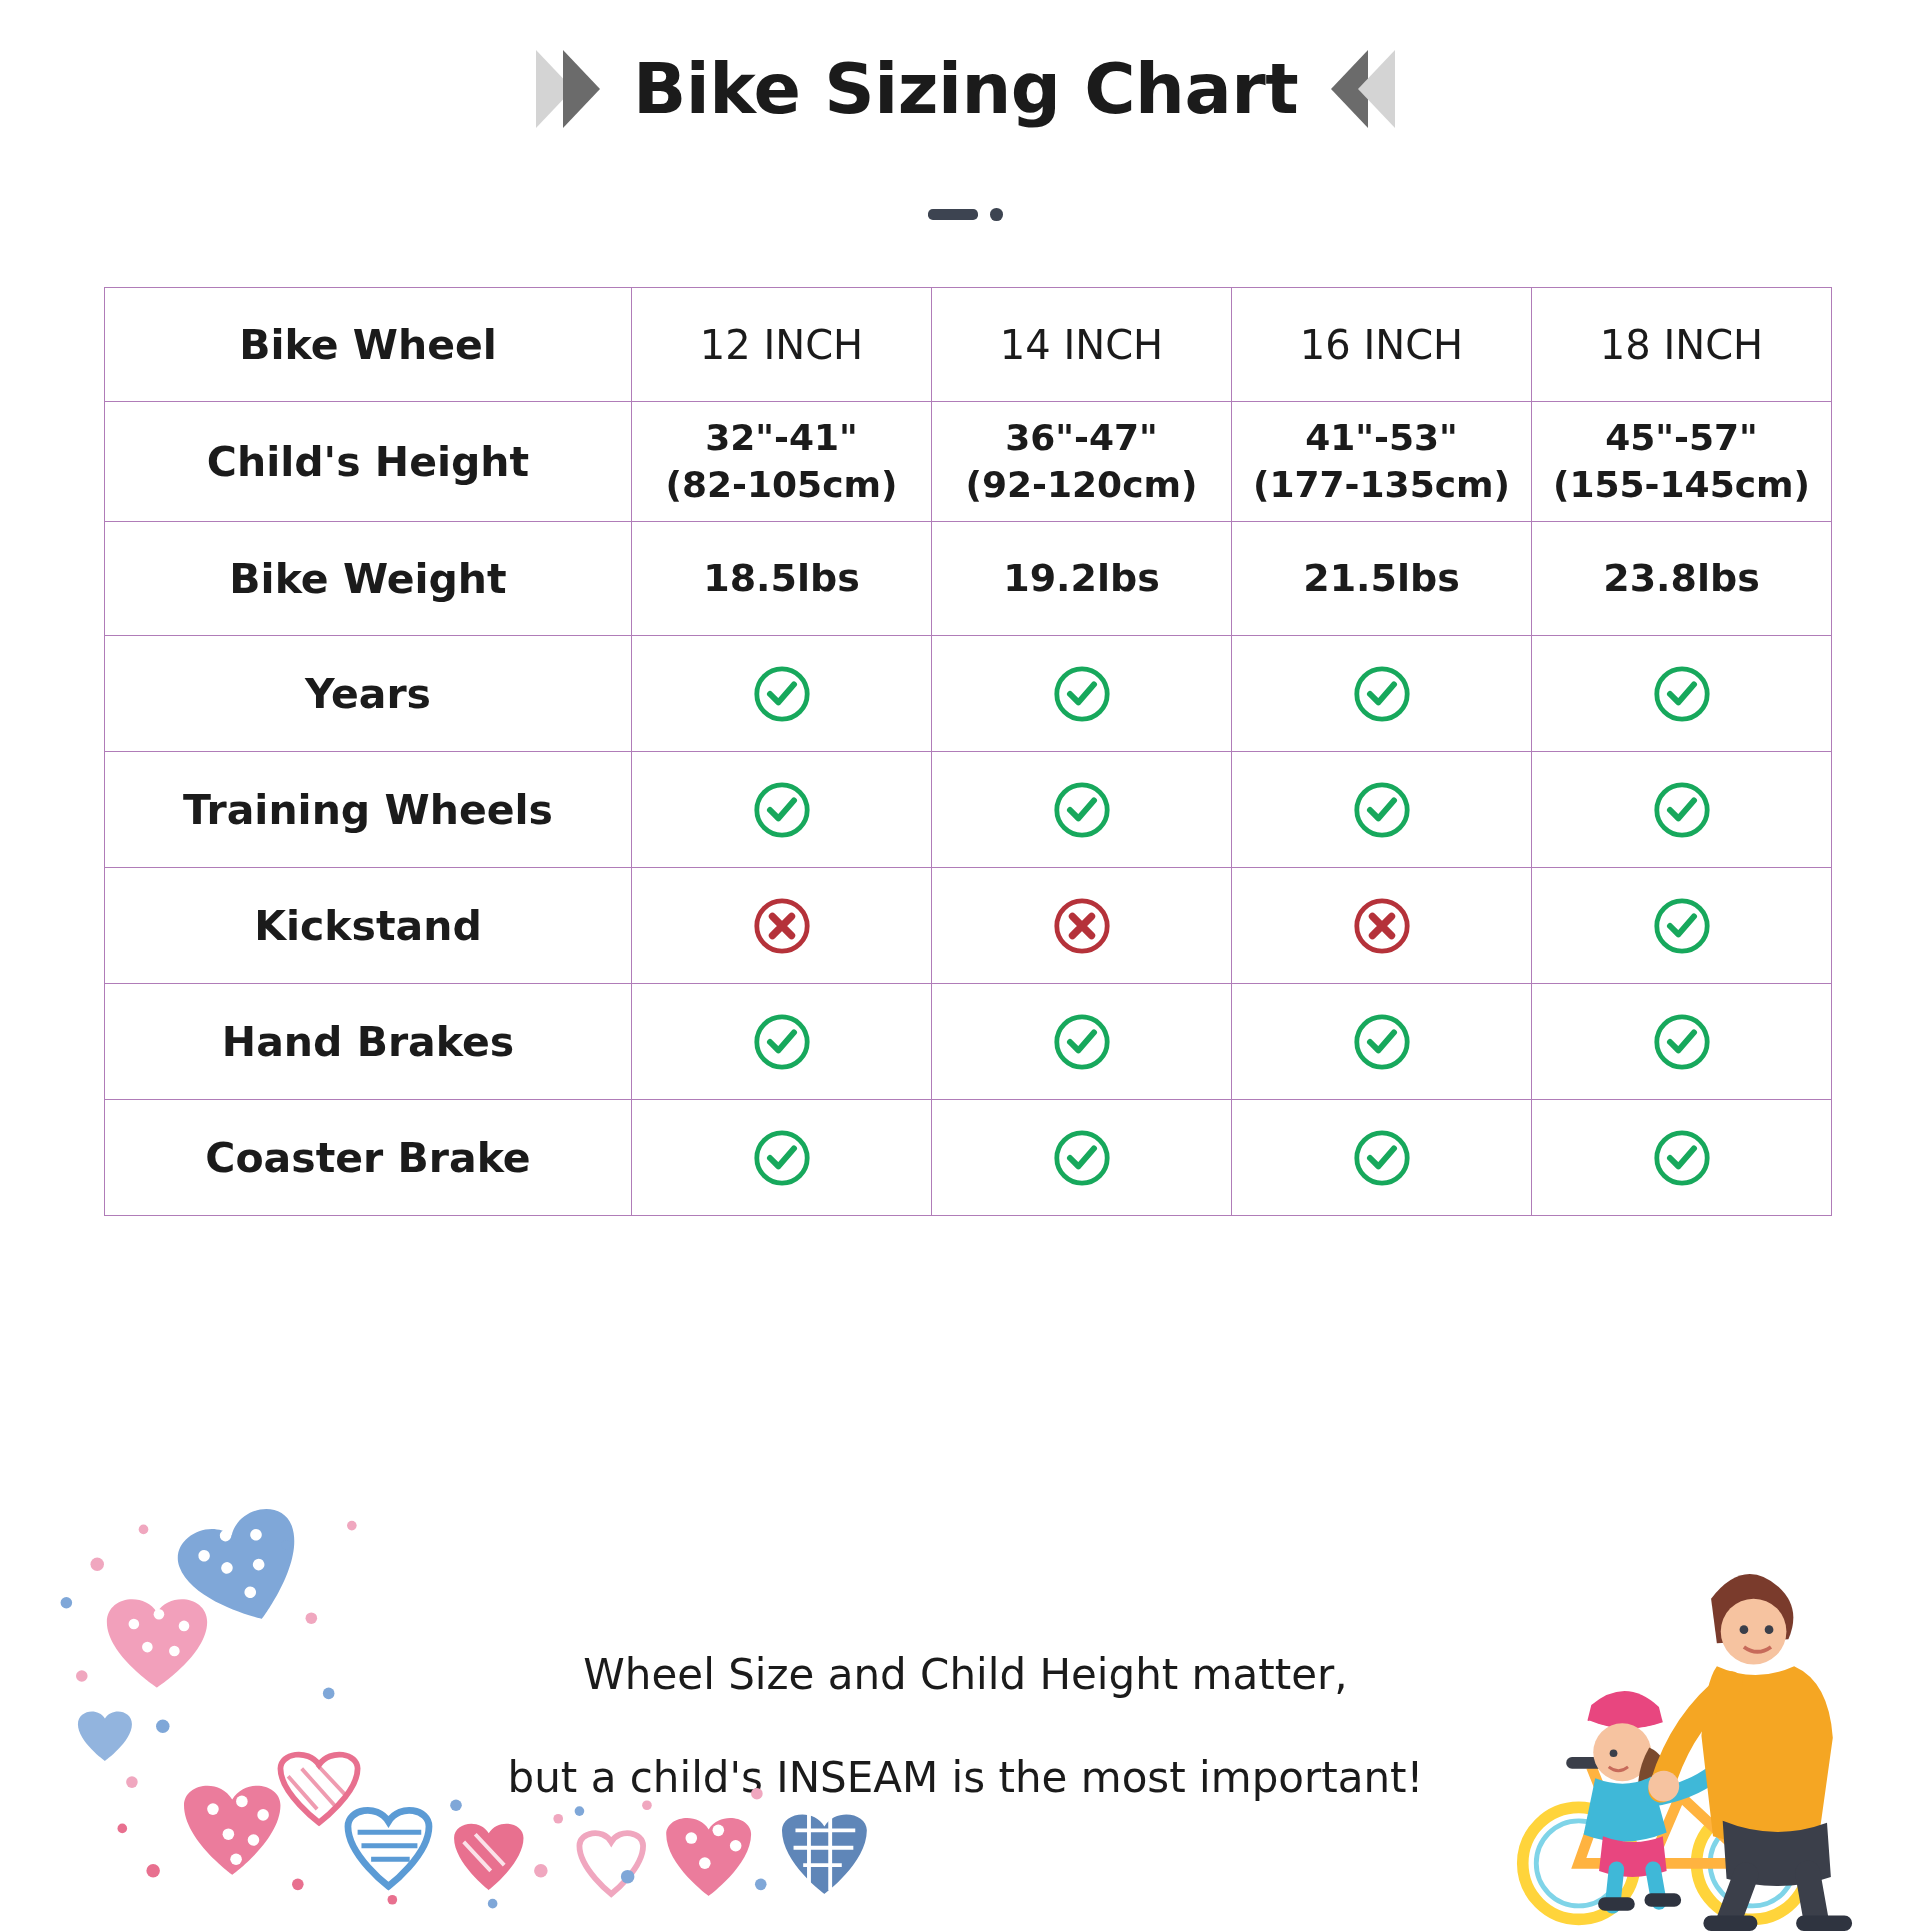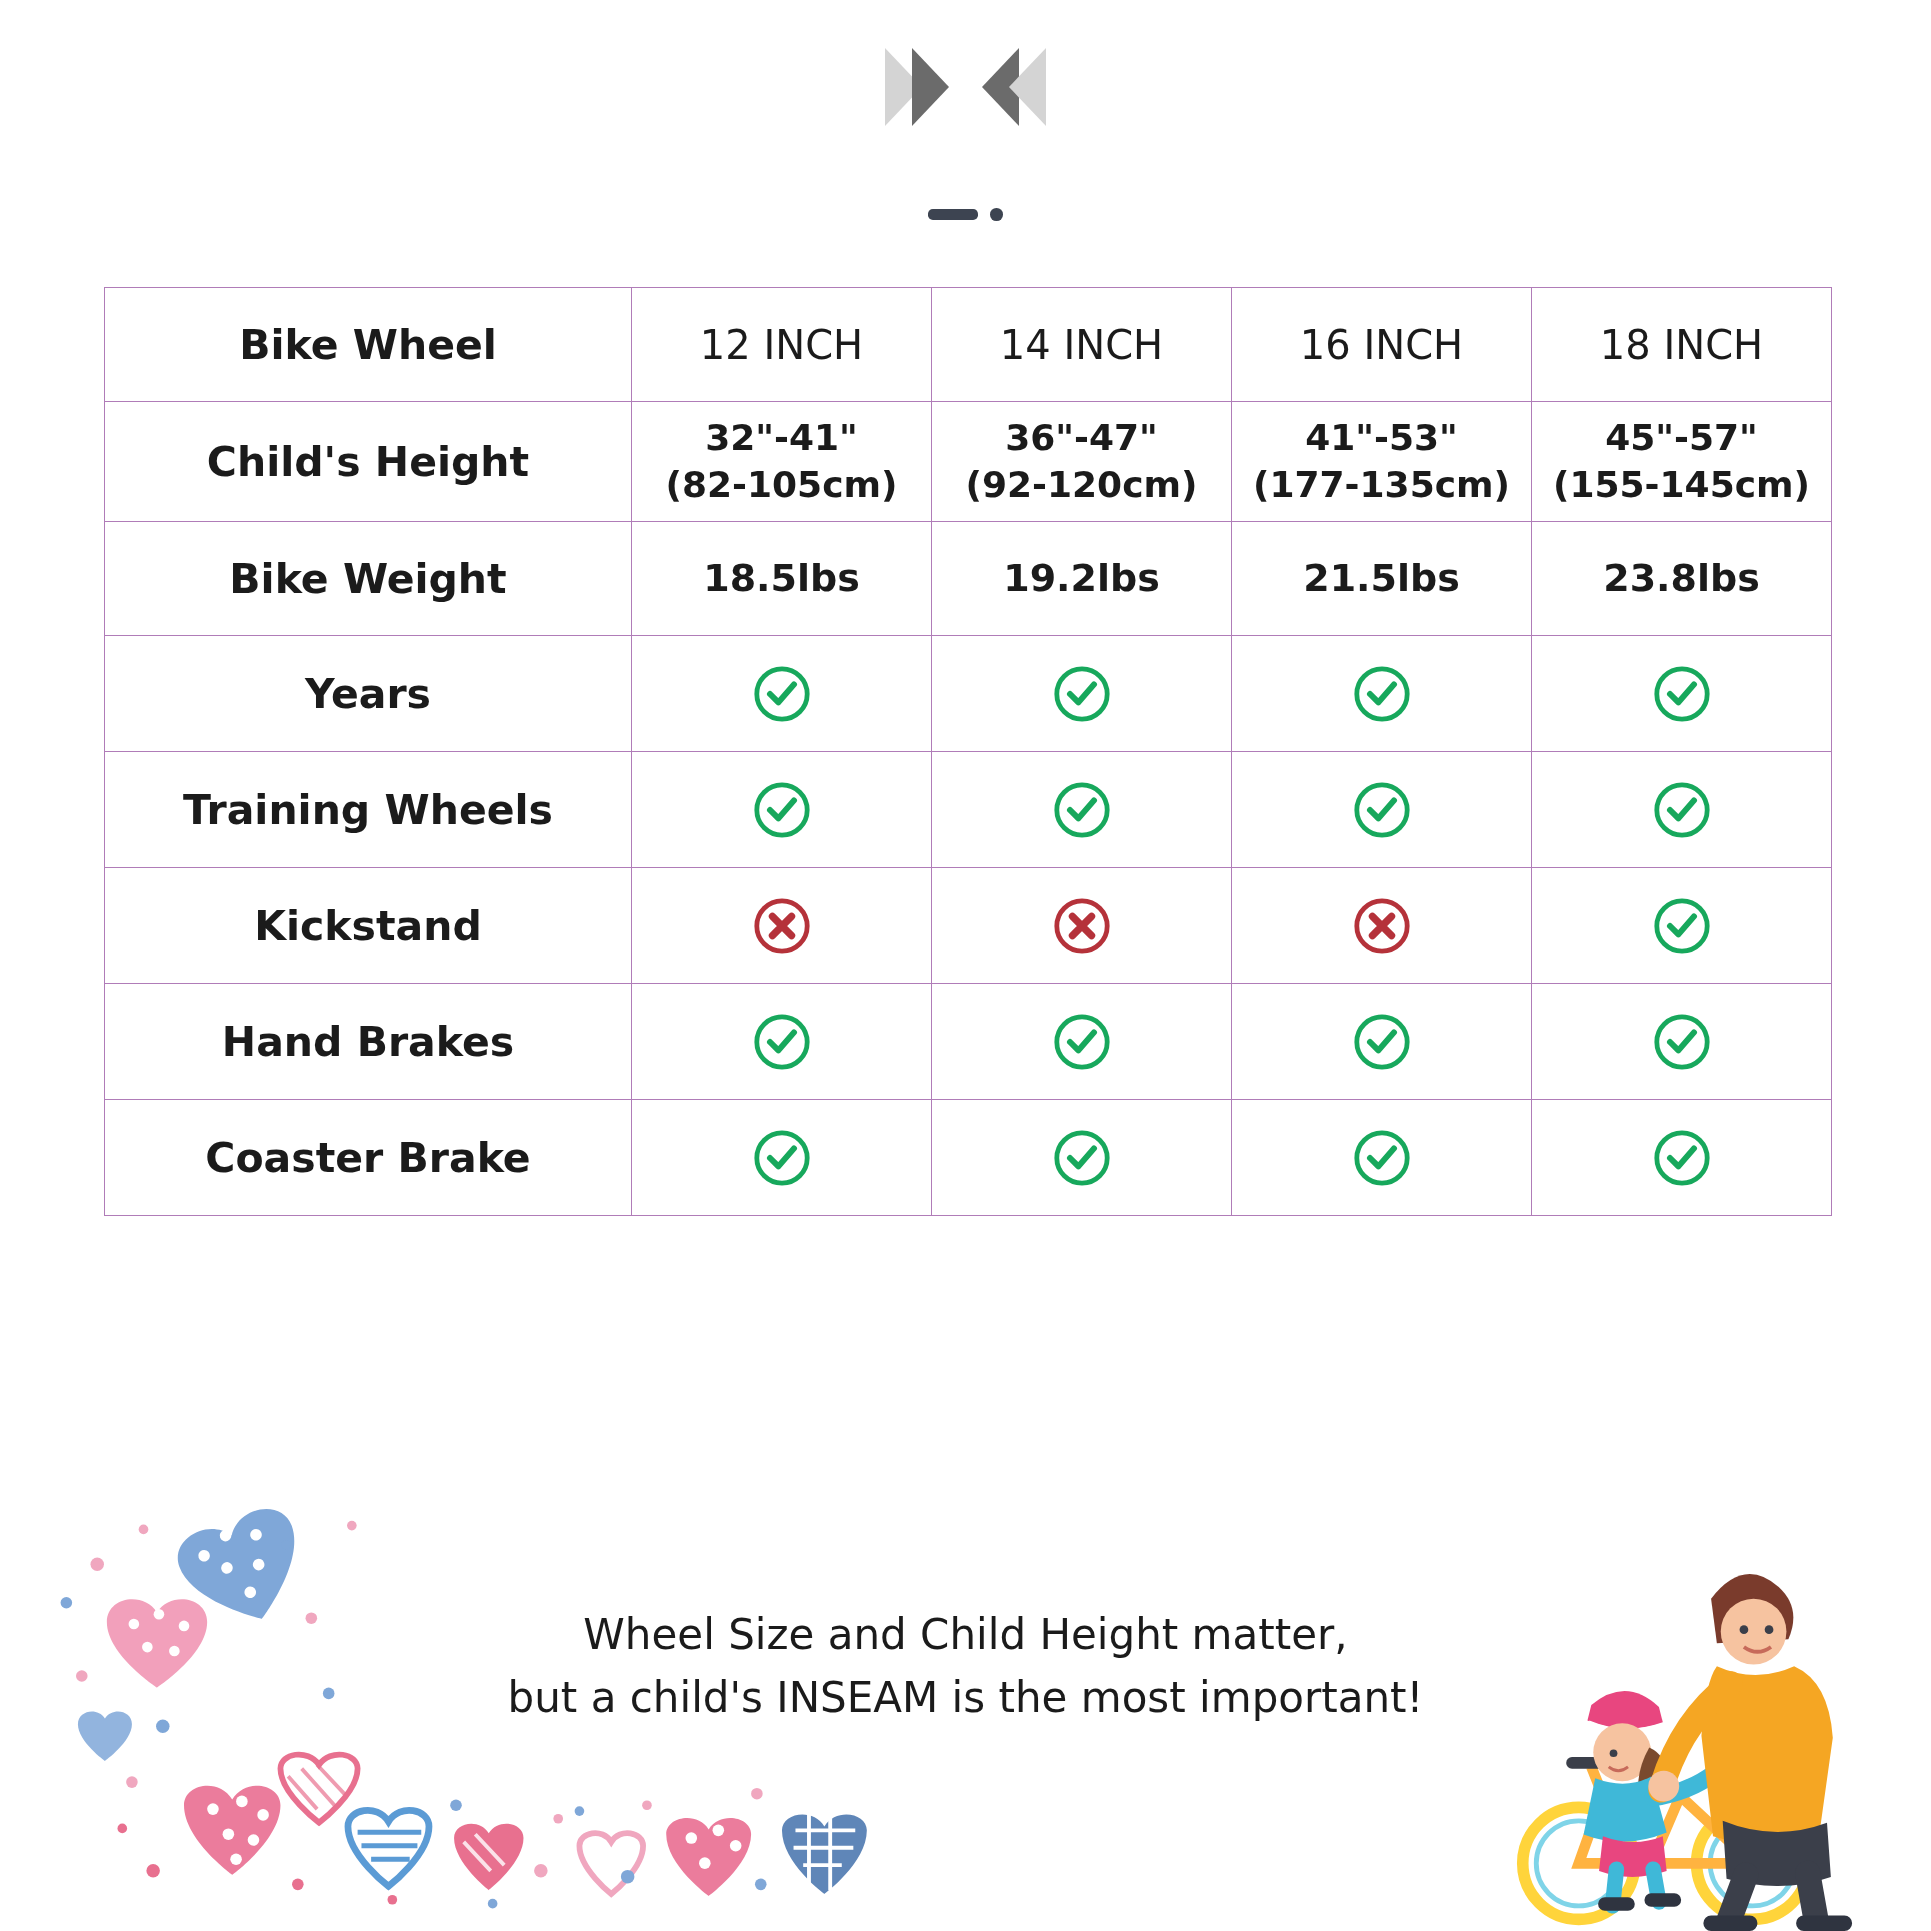--- a/index.html
+++ b/index.html
@@ -100,21 +100,21 @@
   
   .note {
     position: absolute;
     left: 0; top: 1603px; width: 1931px;
     text-align: center;
     font-size: 42px;
     color: #1b1b1b;
     line-height: 1.5;
     pointer-events: none;
   }
-  .note .line { display: block; }
+  .note .line { display: block; margin-top: 40px; }
 
   
   .hearts-deco {
     position: absolute;
     left: 39px; top: 1487px;
     width: 1023px; height: 434px;
   }
   .rider-deco {
     position: absolute;
     right: 19.3px; bottom: 0;
@@ -124,20 +124,21 @@
 </head>
 <body>
 
 <div class="page">
 
   <div class="header">
     <span class="chev-group">
       <span class="chev chev-right light-r"></span>
       <span class="chev chev-right"></span>
     </span>
+    <span class="title">Bike Sizing Chart</span>
     <span class="chev-group">
       <span class="chev chev-left"></span>
       <span class="chev chev-left light-l"></span>
     </span>
   </div>
 
   <div class="divider">
     <span class="dash"></span>
     <span class="dot"></span>
   </div>

